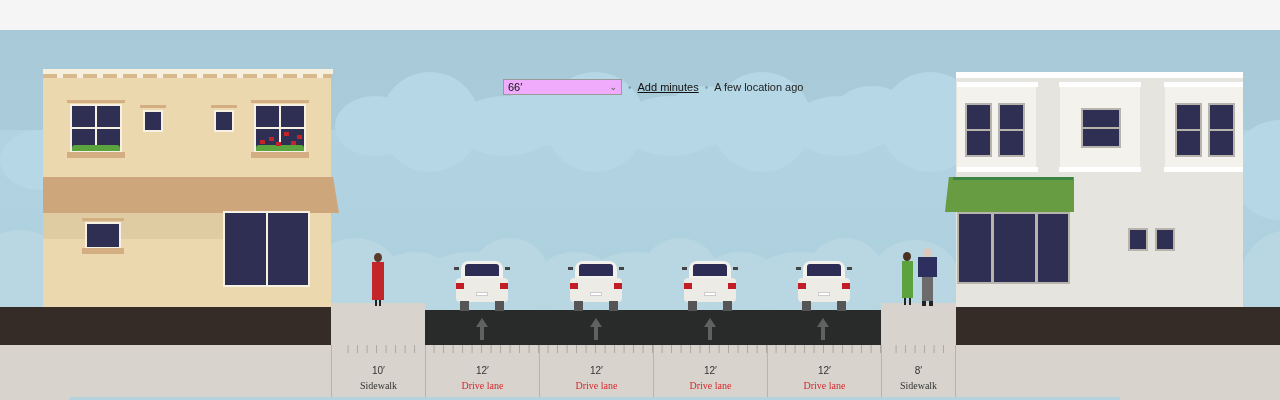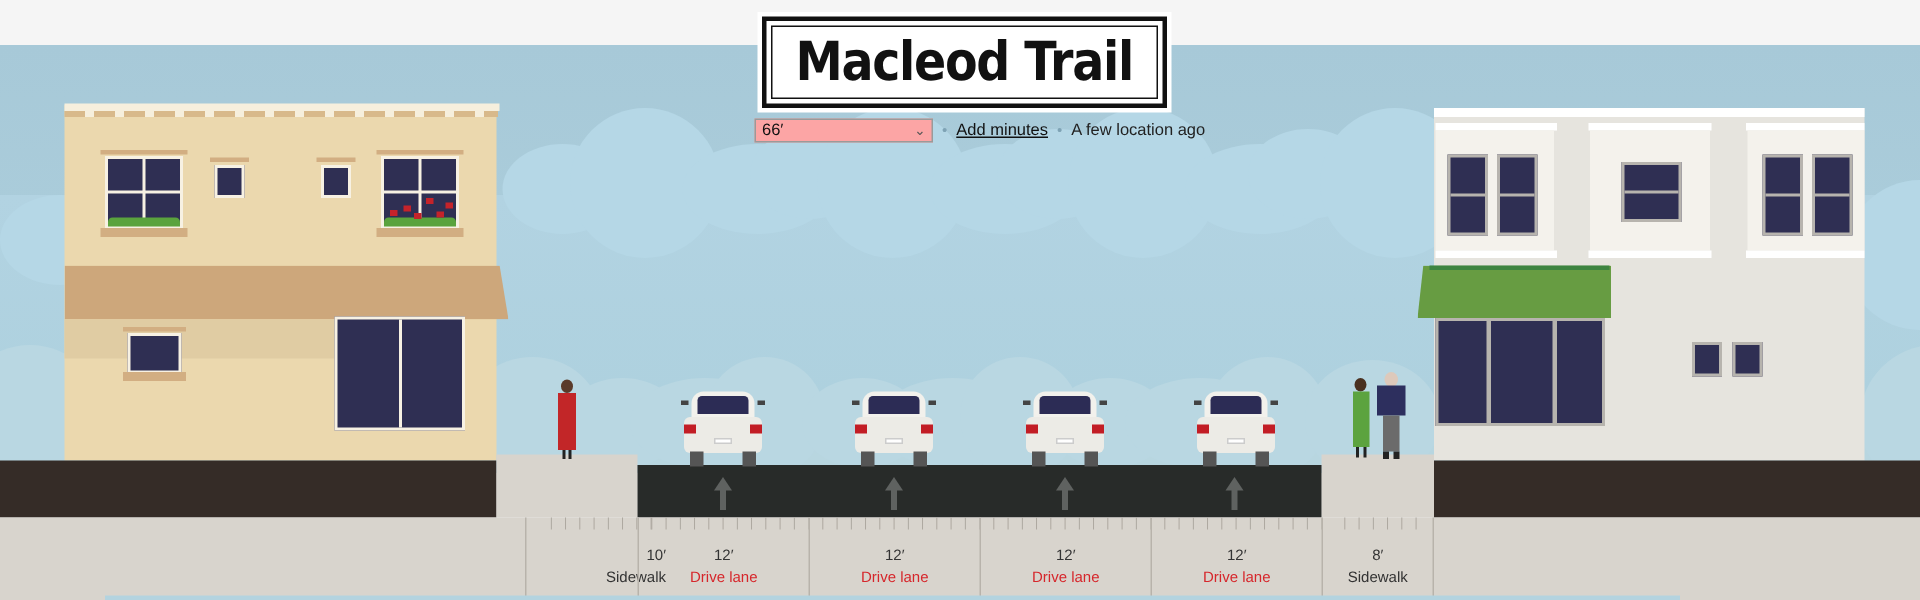--- a/index.html
+++ b/index.html
@@ -12,41 +12,41 @@
   .cloud.c2 { background: #b9d7e2; }
   .cloudband-top { position: absolute; left: 0; top: 130px; width: 1280px; height: 200px; background: linear-gradient(#b2d3e2, #acd0dd); }
   .cloudband-bot { position: absolute; left: 0; top: 255px; width: 1280px; height: 40px; background: #b8d6e0; }
 
   
   .sign { position: absolute; left: 508px; top: 11px; width: 270px; height: 61px; background: #fff; border: 3px solid #111; box-shadow: 0 0 0 3px #fff; }
   .sign-inner { position: absolute; left: 3px; top: 3px; right: 3px; bottom: 3px; border: 1px solid #111; display: flex; align-items: center; justify-content: center; }
   .sign-text { font-family: "DejaVu Sans", sans-serif; font-weight: bold; font-size: 36px; letter-spacing: -1px; color: #111; transform: scaleX(0.88); }
 
   .meta { position: absolute; left: 503px; top: 79px; height: 16px; display: flex; align-items: center; gap: 6px; font-size: 11px; color: #222; }
-  .width-select { width: 119px; height: 16px; background: #fca5a5; border: 1px solid #9a9a9a; font-size: 11px; padding-left: 4px; line-height: 14px; position: relative; color: #111; }
+  .width-select { width: 119px; height: 16px; background: #f0abfc; border: 1px solid #9a9a9a; font-size: 11px; padding-left: 4px; line-height: 14px; position: relative; color: #111; }
   .width-select .chev { position: absolute; right: 4px; top: 0; font-size: 9px; color: #555; }
   .dot { color: #7fa3b5; font-size: 10px; }
   .link { text-decoration: underline; color: #111; }
 
   
   .earth-left { position: absolute; left: 0; top: 307px; width: 331px; height: 38px; background: #352c27; }
   .earth-right { position: absolute; left: 956px; top: 307px; width: 324px; height: 38px; background: #352c27; }
   .sidewalk { position: absolute; top: 303px; height: 42px; background: #d8d4cd; }
   .road { position: absolute; left: 425px; top: 310px; width: 456px; height: 35px; background: #282b29; }
   .road-arrow { position: absolute; top: 318px; width: 12px; height: 22px; }
   .road-arrow .stem { position: absolute; left: 4px; top: 8px; width: 4px; height: 14px; background: #5f6260; }
   .road-arrow .head { position: absolute; left: 0; top: 0; width: 0; height: 0; border-left: 6px solid transparent; border-right: 6px solid transparent; border-bottom: 9px solid #5f6260; }
 
   
   .bottom { position: absolute; left: 0; top: 345px; width: 1280px; height: 55px; background: #d8d4cd; }
   .seg { position: absolute; top: 345px; height: 55px; border-left: 1px solid #b8b3ab; text-align: center; }
   .seg.last { border-right: 1px solid #b8b3ab; }
   .ticks { position: absolute; top: 0; left: 0; right: 0; height: 8px; background-image: repeating-linear-gradient(90deg, transparent 0, transparent 8px, #aaa59d 8px, #aaa59d 9px); background-size: 9.5px 100%; margin-top: 0; }
   .seg-width { position: absolute; left: 0; right: 0; top: 20px; font-size: 10px; color: #333; }
-  .seg-label { position: absolute; left: 0; right: 0; top: 35px; font-size: 10px; color: #333; }
+  .seg-label { position: absolute; left: 0; right: 0; top: 35px; font-size: 10px; color: #333; font-family: Liberation Serif, serif; }
   .seg-label.lane { color: #d6262b; }
   .bottom-strip { position: absolute; left: 70px; top: 397px; width: 1050px; height: 3px; background: #b3d3df; }
 
   
   .lb { position: absolute; left: 43px; top: 70px; width: 288px; height: 237px; background: #ebd8ae; }
   .lb-cornice { position: absolute; left: 43px; top: 69px; width: 290px; height: 5px; background: #f6efdd; }
   .lb-cornice2 { position: absolute; left: 43px; top: 74px; width: 289px; height: 4px; background: repeating-linear-gradient(90deg, #d8b98b 0, #d8b98b 14px, #f6efdd 14px, #f6efdd 20px); }
   .awning-l { position: absolute; left: 43px; top: 177px; width: 296px; height: 36px; background: #cda77b; clip-path: polygon(0 0, 98% 0, 100% 100%, 0 100%); }
   .awning-l-shade { position: absolute; left: 43px; top: 213px; width: 180px; height: 26px; background: #e0cca3; }
   .win { position: absolute; background: #2f2f53; border: 2px solid #f7f1e3; }
@@ -267,21 +267,21 @@
   </div>
   <div class="person" style="left:916px;top:248px;width:22px;height:59px;">
     <div class="p-head" style="left:7px;top:0;width:9px;height:10px;background:#ddc9bb;"></div>
     <div class="p-body" style="left:2px;top:9px;width:19px;height:20px;background:#2d2f5e;"></div>
     <div class="p-body" style="left:6px;top:29px;width:11px;height:24px;background:#6b6b6b;"></div>
     <div class="p-leg" style="left:6px;top:53px;width:4px;height:5px;"></div>
     <div class="p-leg" style="left:13px;top:53px;width:4px;height:5px;"></div>
   </div>
 
   <div class="bottom"></div>
-  <div class="seg" style="left:350px;width:94px;text-align:right;">
+  <div class="seg" style="left:331px;width:94px;">
     <div class="ticks" style="left:8px;right:8px;top:0;"></div>
     <div class="seg-width">10′</div>
     <div class="seg-label">Sidewalk</div>
   </div>
   <div class="seg" style="left:425px;width:114px;">
     <div class="ticks"></div>
     <div class="seg-width">12′</div>
     <div class="seg-label lane">Drive lane</div>
   </div>
   <div class="seg" style="left:539px;width:114px;">
@@ -299,25 +299,20 @@
     <div class="seg-width">12′</div>
     <div class="seg-label lane">Drive lane</div>
   </div>
   <div class="seg last" style="left:881px;width:75px;">
     <div class="ticks" style="left:6px;right:6px;"></div>
     <div class="seg-width">8′</div>
     <div class="seg-label">Sidewalk</div>
   </div>
   <div class="bottom-strip"></div>
 
-  <div class="sign">
-    <div class="sign-inner">
-      <span class="sign-text">Macleod Trail</span>
-    </div>
-  </div>
 
   <div class="meta">
     <div class="width-select">
       <span>66′</span>
       <span class="chev">⌄</span>
     </div>
     <span class="dot">•</span>
     <span class="link">Add minutes</span>
     <span class="dot">•</span>
     <span>A few location ago</span>

